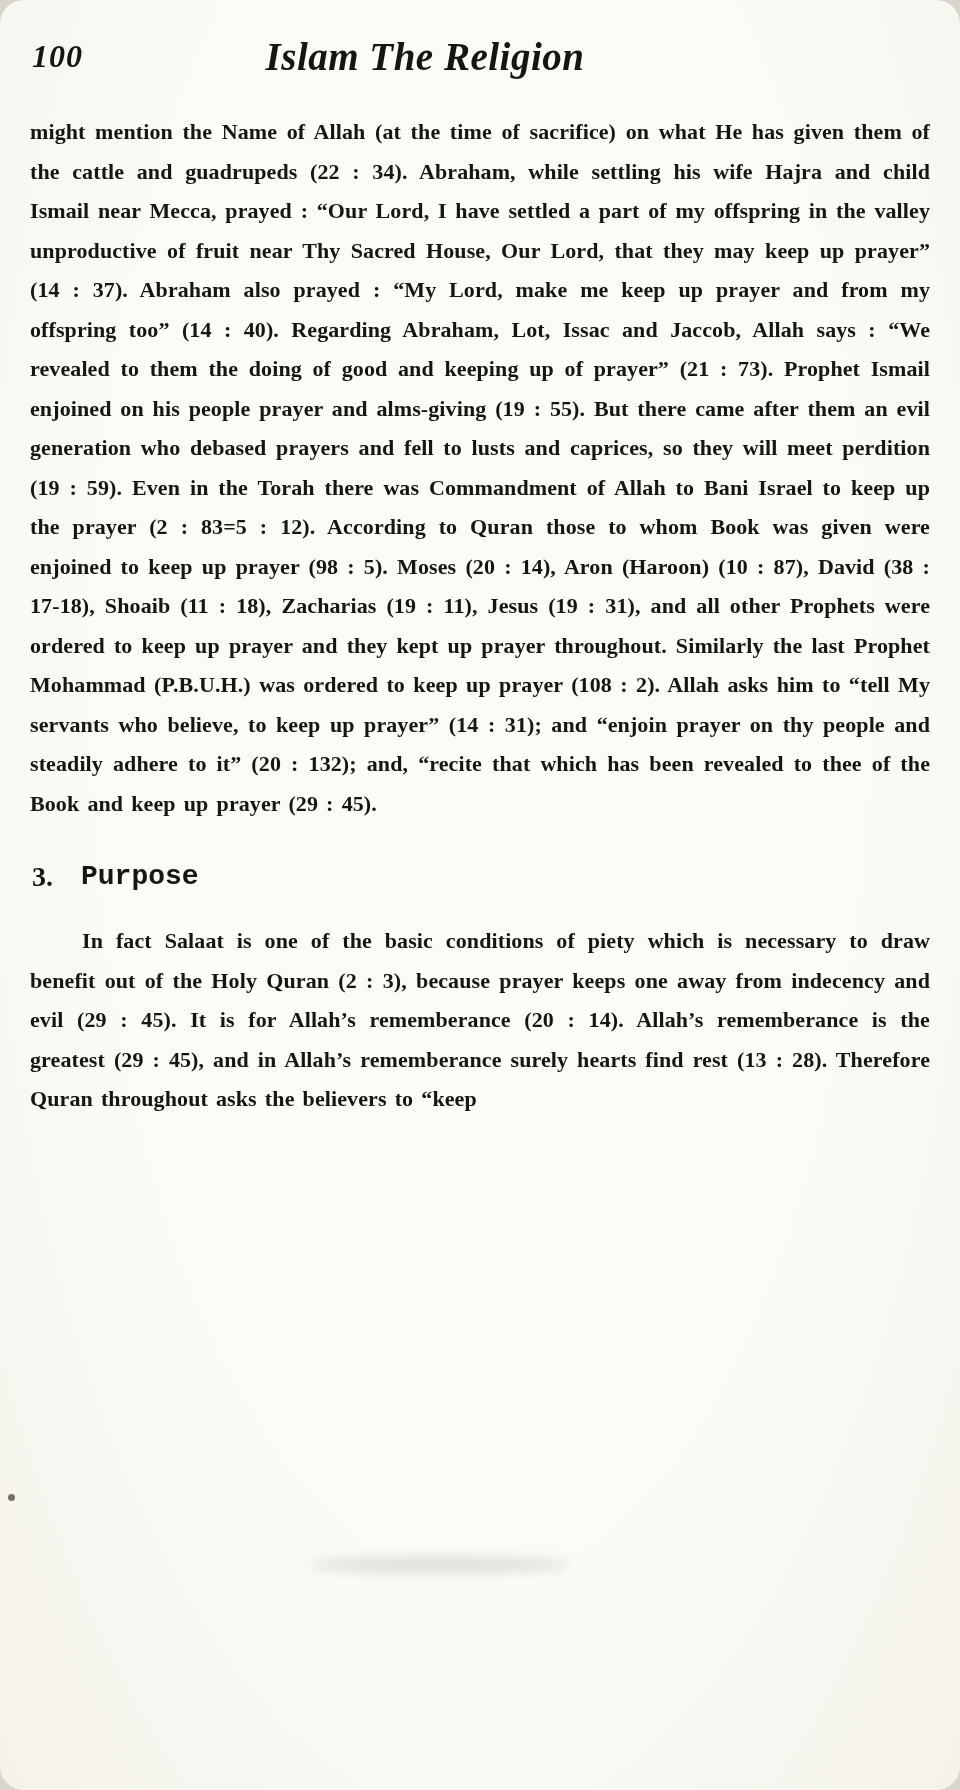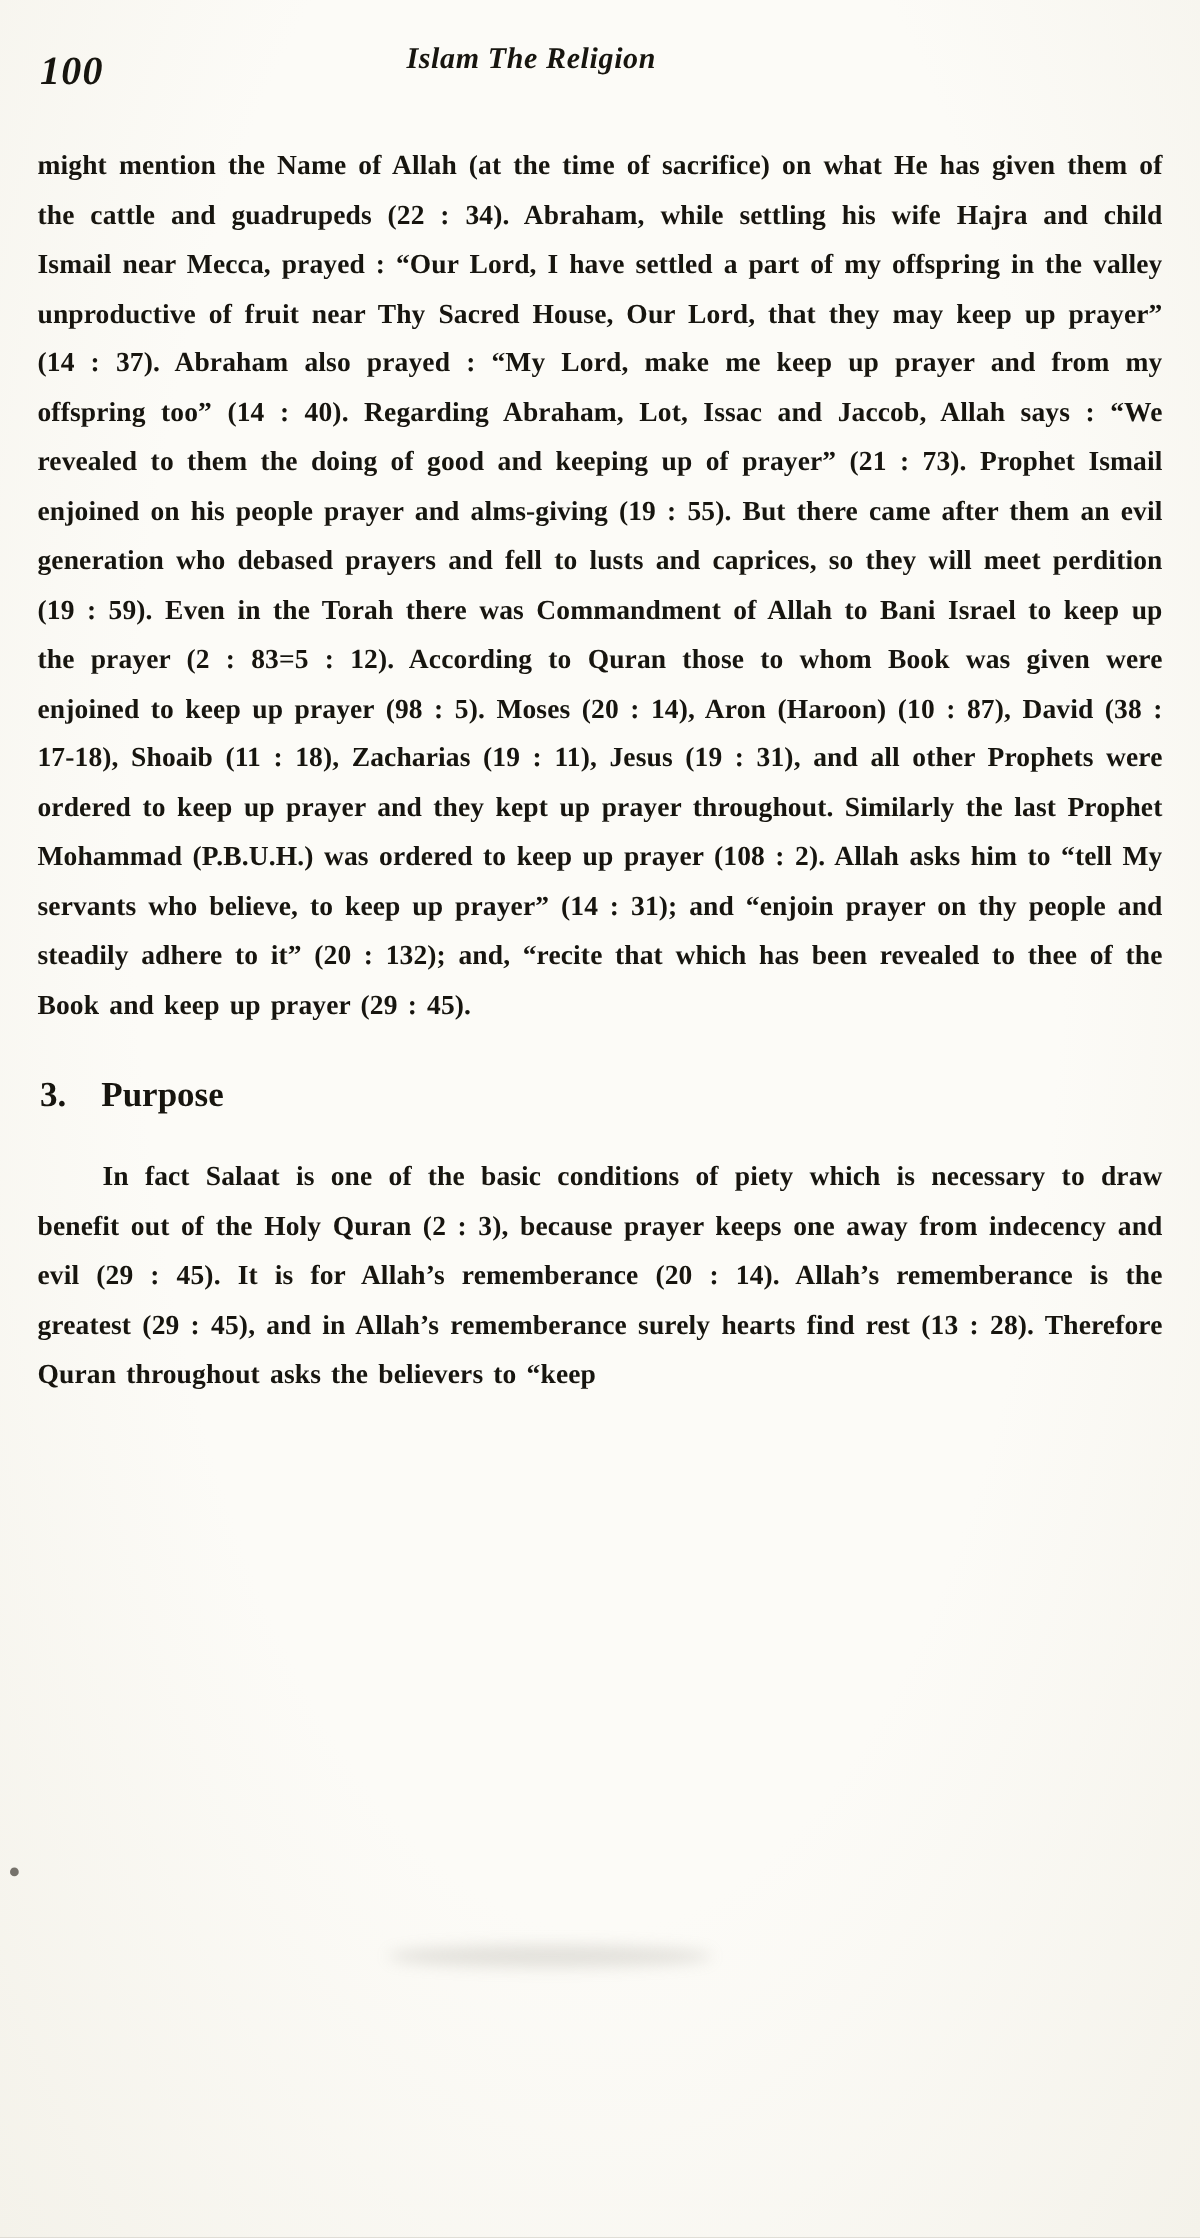--- a/index.html
+++ b/index.html
@@ -12,39 +12,40 @@
     width: 960px;
     height: 1790px;
     box-sizing: border-box;
     margin: 0 auto;
     padding: 34px 30px 0 30px;
     background: radial-gradient(ellipse at 50% 38%, #fcfbf7 55%, #f4f2ea 100%);
     color: #17150f;
     font-family: "Liberation Serif", "DejaVu Serif", serif;
     font-weight: 700;
     overflow: hidden;
+    border-radius: 24px;
   }
   .page-header {
     position: relative;
     height: 52px;
     margin-bottom: 26px;
   }
   .page-number {
     position: absolute;
     left: 2px;
     top: 4px;
     font-size: 32px;
     font-style: italic;
     letter-spacing: 1px;
   }
   .book-title {
     margin: 0;
     padding-right: 110px;
     text-align: center;
-    font-size: 24px;
+    font-size: 39px;
     font-style: italic;
     font-weight: 700;
     letter-spacing: 0.5px;
   }
   .para {
     margin: 0;
     font-size: 22px;
     line-height: 39.5px;
     text-align: justify;
     letter-spacing: 0.1px;
@@ -57,20 +58,21 @@
     margin: 38px 0 28px 0;
     font-size: 28px;
     font-weight: 700;
     display: flex;
   }
   .section-heading .sec-num {
     margin-left: 2px;
   }
   .section-heading .sec-title {
     margin-left: 28px;
+    font-family: Liberation Mono, monospace;
   }
   .scan-dot {
     position: absolute;
     left: 8px;
     top: 1494px;
     width: 7px;
     height: 7px;
     border-radius: 50%;
     background: #55514a;
     opacity: 0.8;

